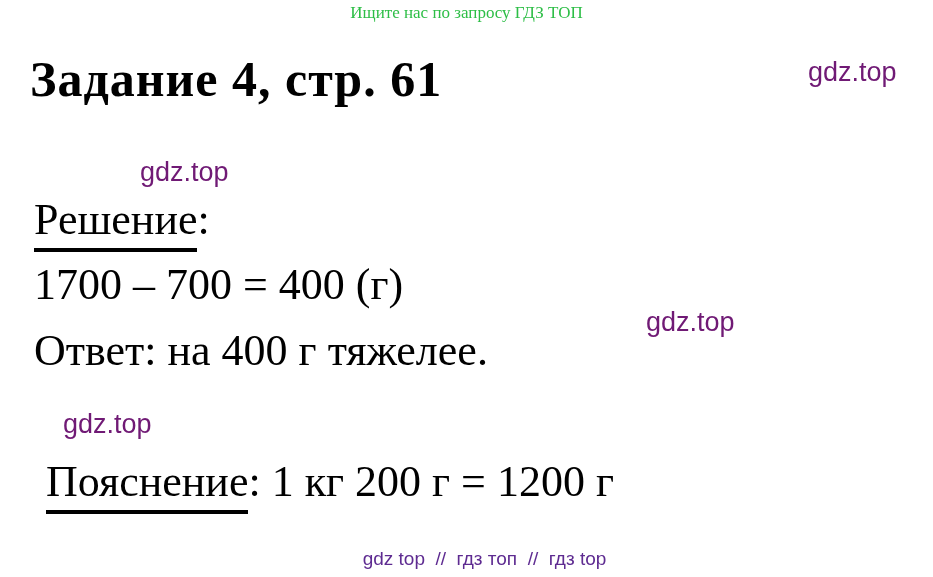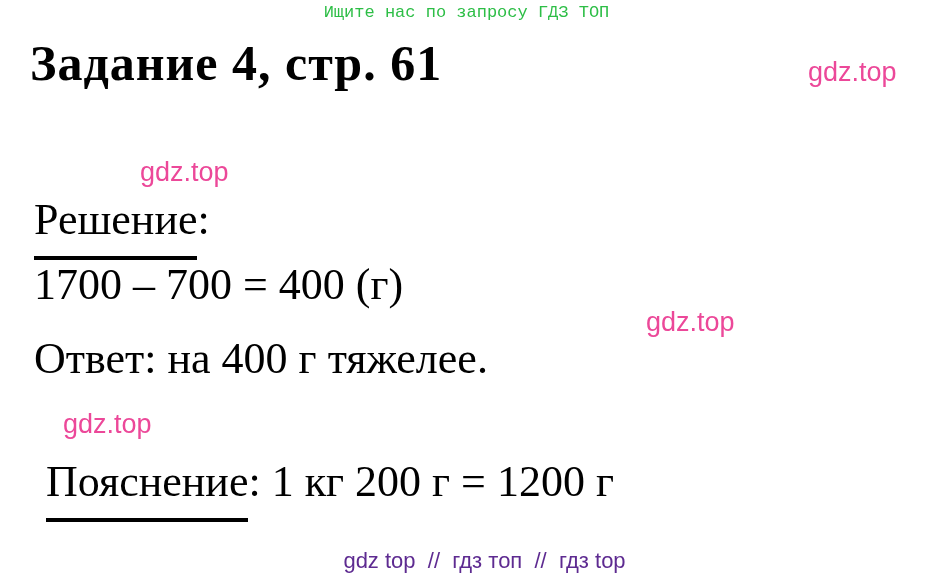--- a/index.html
+++ b/index.html
@@ -9,66 +9,66 @@
     height: 577px;
     background: var(--background, #ffffff);
     overflow: hidden;
     font-family: "Liberation Serif", "DejaVu Serif", serif;
     color: var(--text, #000000);
   }
   .promo {
     position: absolute;
     top: 3px; left: 0; right: 0;
     text-align: center;
-    font-family: Liberation Mono, monospace;
+    font-family: Liberation Serif, serif;
     font-size: 17px;
     color: var(--green, #2dbe46);
   }
   .title {
     position: absolute;
-    left: 30px; top: 36px;
+    left: 30px; top: 52px;
     font-size: 50px;
     font-weight: bold;
     line-height: 1.1;
     letter-spacing: 1px;
     white-space: nowrap;
   }
   .wm {
     position: absolute;
     font-family: "Liberation Sans", "DejaVu Sans", sans-serif;
     font-size: 27px;
-    color: #ec4899;
+    color: #701a75;
     white-space: nowrap;
   }
   .wm-top-right  { left: 808px; top: 57px; }
   .wm-upper-left { left: 140px; top: 157px; }
   .wm-mid-right  { left: 646px; top: 307px; }
   .wm-lower-left { left: 63px;  top: 409px; }
   .line {
     position: absolute;
     left: 34px;
     font-size: 44px;
     line-height: 1.1;
     white-space: nowrap;
   }
   .solution-heading { top: 196px; }
   .equation         { top: 261px; }
-  .answer           { top: 327px; margin-top: 8px; }
+  .answer           { top: 327px; }
   .explanation      { top: 458px; margin-left: 12px; }
   .underlined {
     display: inline-block;
     border-bottom: 4px solid var(--text, #000000);
-    padding-bottom: 12px;
+    padding-bottom: 4px;
   }
   .footer {
     position: absolute;
     top: 548px; left: 16px; right: 0;
     text-align: center;
     font-family: "Liberation Sans", "DejaVu Sans", sans-serif;
-    font-size: 22px;
+    font-size: 19px;
     color: var(--purple, #5e2b91);
     white-space: pre;
     margin-left: 20px;
   }
 </style>
 </head>
 <body>
 
 <div class="page">
 

